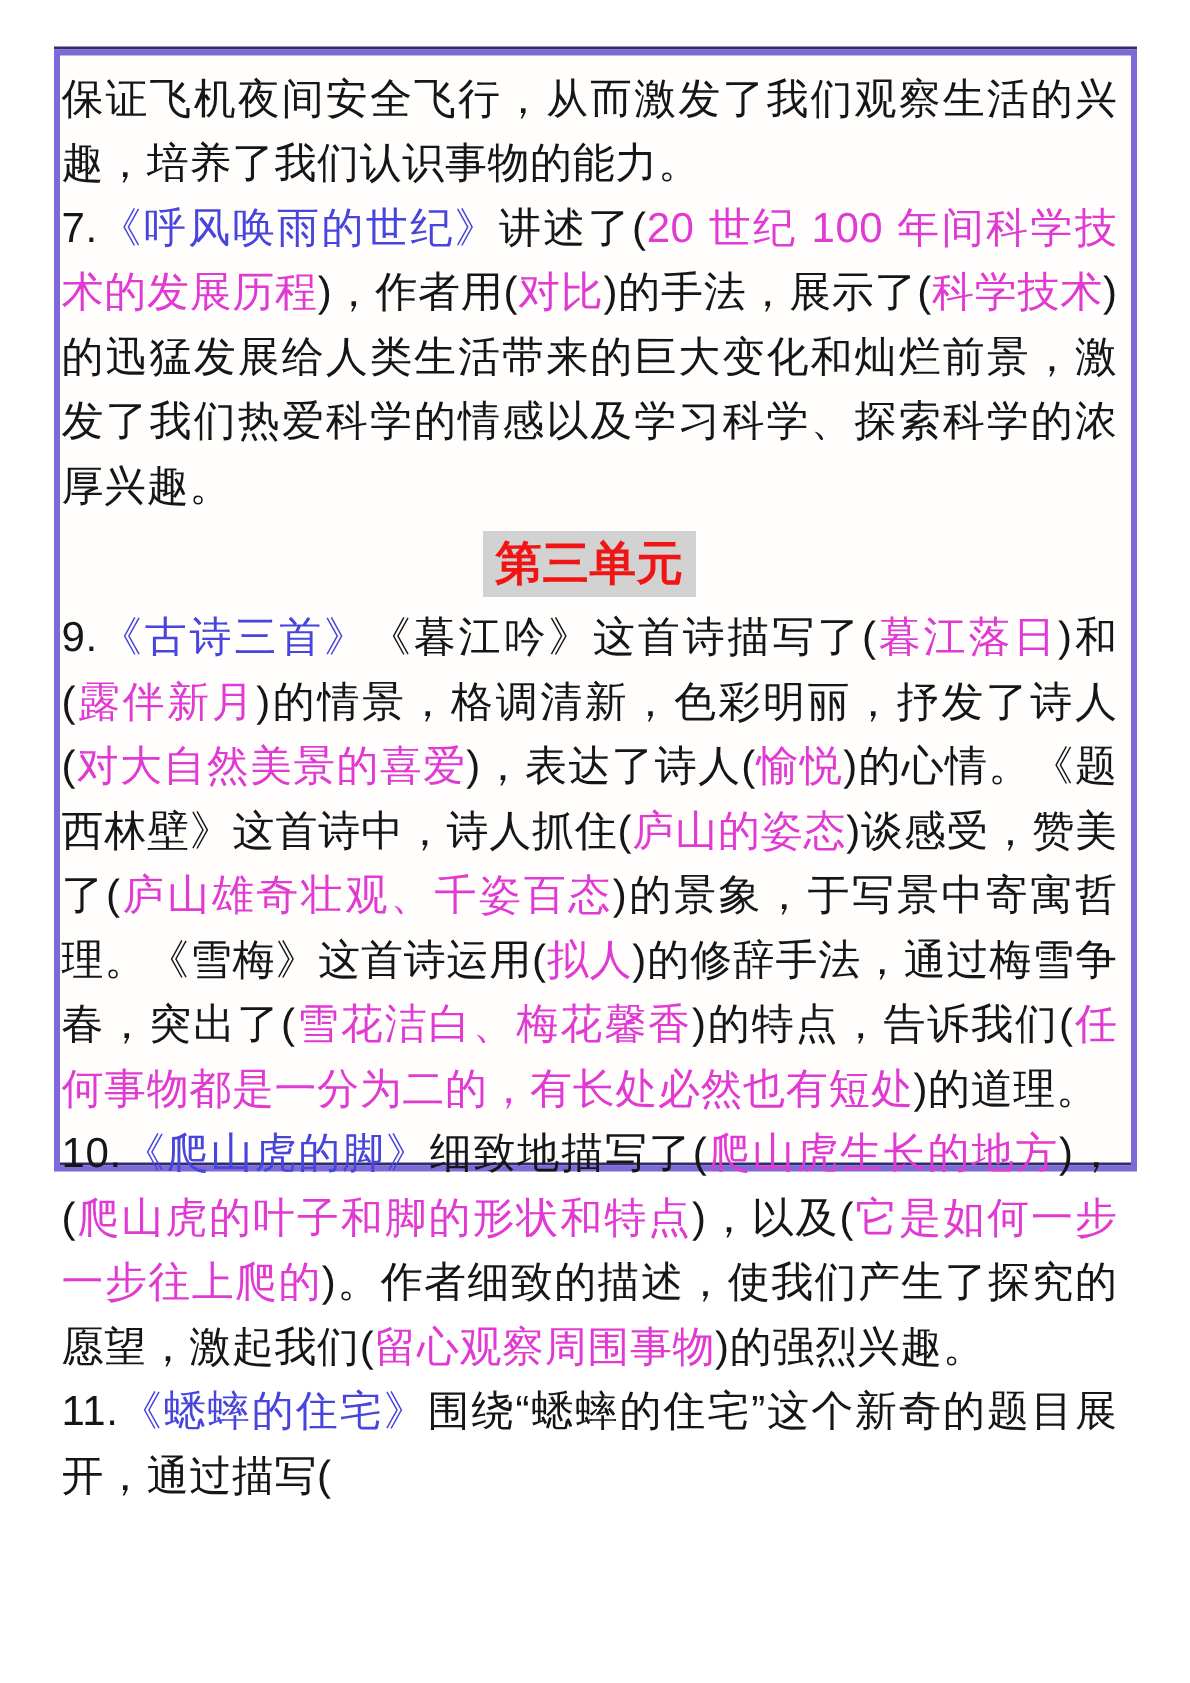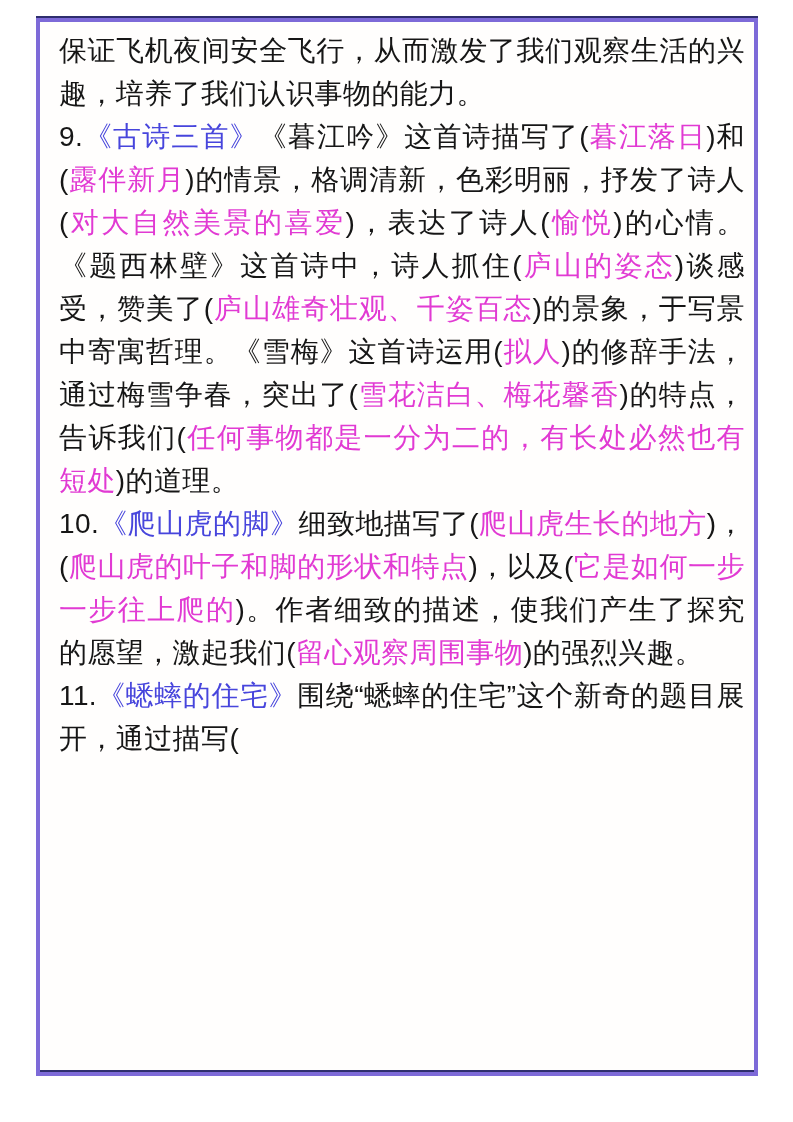--- a/index.html
+++ b/index.html
@@ -11,29 +11,29 @@
     position: relative;
     width: 793px;
     height: 1122px;
     background: #ffffff;
     font-family: "Liberation Sans", "DejaVu Sans", sans-serif;
     overflow: hidden;
   }
   .frame {
     position: absolute;
     left: 36px;
-    top: 18px;
+    top: 33px;
     width: 722px;
-    height: 1058px;
+    height: 748px;
     box-sizing: border-box;
     border: 4px solid var(--frame-color, #7d6ad8);
     box-shadow: 0 -2px 0 var(--frame-dark, #2e2e6e),
                 inset 0 -2px 0 var(--frame-dark, #2e2e6e);
     background: #fffefd;
-    padding: 7px 9px 0 19px;
+    padding: 7px 9px 0 1px;
   }
   .doc {
     font-size: 28px;
     line-height: 43px;
     text-align: justify;
     color: var(--ink, #161616);
     letter-spacing: 0.4px;
   }
   .doc p {
     margin: 0;
@@ -56,18 +56,20 @@
     padding: 2px 8px;
   }
 </style>
 </head>
 <body>
 
 <div class="page">
   <div class="frame">
     <div class="doc" id="doc-body">
         <p><span class="seg-normal">保证飞机夜间安全飞行，从而激发了我们观察生活的兴趣，培养了我们认识事物的能力。</span></p>
+        <p><span class="seg-normal">7.</span><span class="seg-title">《呼风唤雨的世纪》</span><span class="seg-normal">讲述了(</span><span class="seg-hl">20 世纪 100 年间科学技术的发展历程</span><span class="seg-normal">)，作者用(</span><span class="seg-hl">对比</span><span class="seg-normal">)的手法，展示了(</span><span class="seg-hl">科学技术</span><span class="seg-normal">)的迅猛发展给人类生活带来的巨大变化和灿烂前景，激发了我们热爱科学的情感以及学习科学、探索科学的浓厚兴趣。</span></p>
+        <div class="heading-line"><span class="heading-badge">第三单元</span></div>
         <p><span class="seg-normal">9.</span><span class="seg-title">《古诗三首》</span><span class="seg-normal">《暮江吟》这首诗描写了(</span><span class="seg-hl">暮江落日</span><span class="seg-normal">)和(</span><span class="seg-hl">露伴新月</span><span class="seg-normal">)的情景，格调清新，色彩明丽，抒发了诗人(</span><span class="seg-hl">对大自然美景的喜爱</span><span class="seg-normal">)，表达了诗人(</span><span class="seg-hl">愉悦</span><span class="seg-normal">)的心情。《题西林壁》这首诗中，诗人抓住(</span><span class="seg-hl">庐山的姿态</span><span class="seg-normal">)谈感受，赞美了(</span><span class="seg-hl">庐山雄奇壮观、千姿百态</span><span class="seg-normal">)的景象，于写景中寄寓哲理。《雪梅》这首诗运用(</span><span class="seg-hl">拟人</span><span class="seg-normal">)的修辞手法，通过梅雪争春，突出了(</span><span class="seg-hl">雪花洁白、梅花馨香</span><span class="seg-normal">)的特点，告诉我们(</span><span class="seg-hl">任何事物都是一分为二的，有长处必然也有短处</span><span class="seg-normal">)的道理。</span></p>
         <p><span class="seg-normal">10.</span><span class="seg-title">《爬山虎的脚》</span><span class="seg-normal">细致地描写了(</span><span class="seg-hl">爬山虎生长的地方</span><span class="seg-normal">)，(</span><span class="seg-hl">爬山虎的叶子和脚的形状和特点</span><span class="seg-normal">)，以及(</span><span class="seg-hl">它是如何一步一步往上爬的</span><span class="seg-normal">)。作者细致的描述，使我们产生了探究的愿望，激起我们(</span><span class="seg-hl">留心观察周围事物</span><span class="seg-normal">)的强烈兴趣。</span></p>
         <p><span class="seg-normal">11.</span><span class="seg-title">《蟋蟀的住宅》</span><span class="seg-normal">围绕“蟋蟀的住宅”这个新奇的题目展开，通过描写(</span></p>
       </div>
   </div>
 </div>
 
 </body></html>

